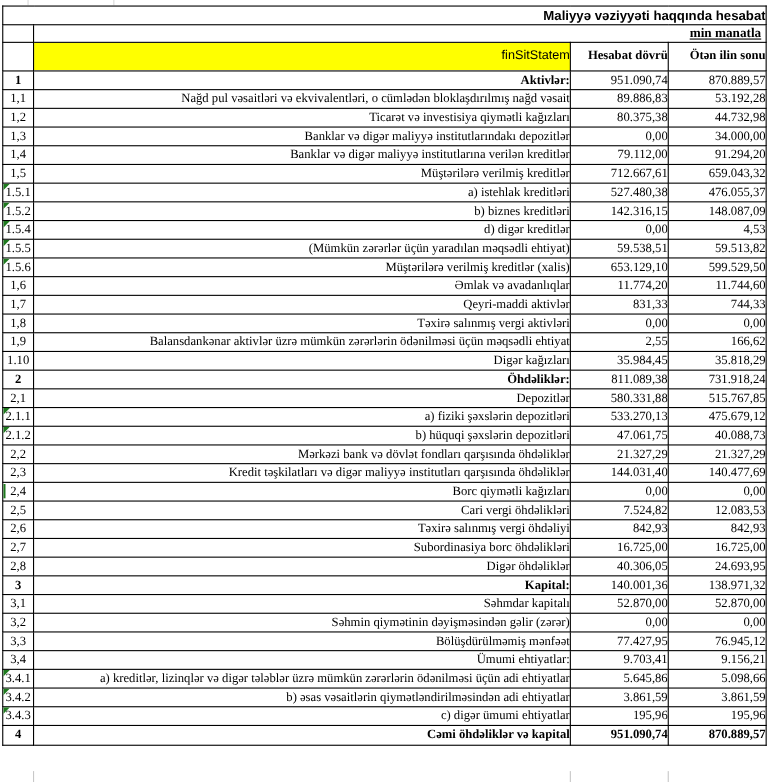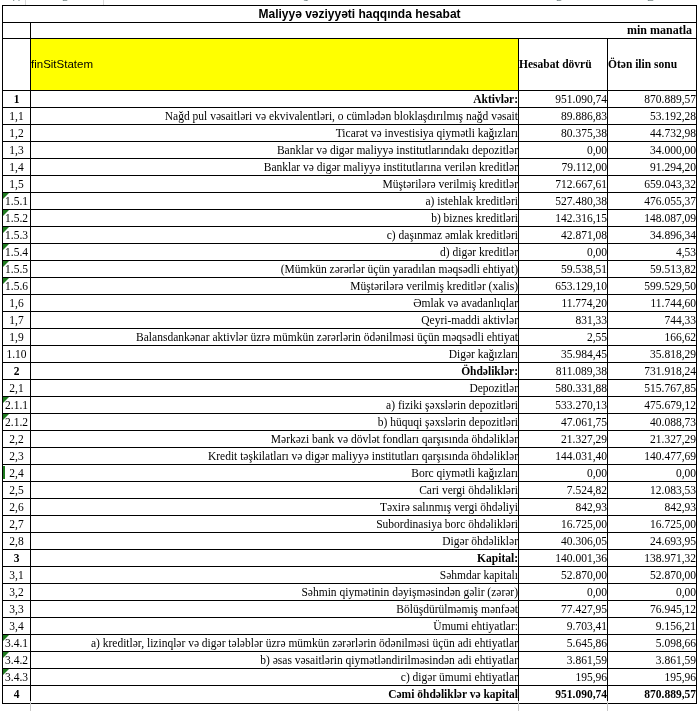--- a/index.html
+++ b/index.html
@@ -18,29 +18,29 @@
     border-collapse:collapse;table-layout:fixed;width:694px;
   }
   table.sheet td{
     border:1px solid #000;
     padding:0;box-sizing:border-box;
     font-size:11.5px;line-height:15px;
     white-space:nowrap;overflow:hidden;
     vertical-align:middle;
   }
   tr.title-row td{
-    height:17px;text-align:center;
+    height:17px;text-align:right;
     font:bold 12px "Liberation Sans",sans-serif;
     padding-left:20px;
   }
-  tr.units-row td{height:15px;}
+  tr.units-row td{height:15px;text-decoration:underline;}
   tr.units-row td.units{
     text-align:right;padding-right:4px;font-weight:bold;font-size:12px;
   }
-  tr.head-row td{height:52px;text-align:left;}
+  tr.head-row td{height:26px;text-align:right;}
   td.name-head{
     background:var(--yellow,#FFFF00);
     font:12px "Liberation Sans",sans-serif;
   }
   td.col-head{font-weight:bold;font-size:12px;}
   tr.data-row{height:17px;}
   tr.data-row.total{height:18px;}
   td.rid{text-align:center;position:relative;font-size:11px;}
   td.lbl{text-align:right;padding-left:4px;}
   td.num{text-align:right;padding-right:4px;}
@@ -139,26 +139,20 @@
     <td class="num v1">527.480,38</td>
     <td class="num v2">476.055,37</td>
   </tr>
       <tr class="data-row">
     <td class="rid"><span class="t">1.5.2</span><span class="m-triangle"></span></td>
     <td class="lbl">b) biznes kreditləri</td>
     <td class="num v1">142.316,15</td>
     <td class="num v2">148.087,09</td>
   </tr>
       <tr class="data-row">
-    <td class="rid"><span class="t">1.5.3</span><span class="m-triangle"></span></td>
-    <td class="lbl">c) daşınmaz əmlak kreditləri</td>
-    <td class="num v1">42.871,08</td>
-    <td class="num v2">34.896,34</td>
-  </tr>
-      <tr class="data-row">
     <td class="rid"><span class="t">1.5.4</span><span class="m-triangle"></span></td>
     <td class="lbl">d) digər kreditlər</td>
     <td class="num v1">0,00</td>
     <td class="num v2">4,53</td>
   </tr>
       <tr class="data-row">
     <td class="rid"><span class="t">1.5.5</span><span class="m-triangle"></span></td>
     <td class="lbl">(Mümkün zərərlər üçün yaradılan məqsədli ehtiyat)</td>
     <td class="num v1">59.538,51</td>
     <td class="num v2">59.513,82</td>
@@ -173,20 +167,26 @@
     <td class="rid"><span class="t">1,6</span></td>
     <td class="lbl">Əmlak və avadanlıqlar</td>
     <td class="num v1">11.774,20</td>
     <td class="num v2">11.744,60</td>
   </tr>
       <tr class="data-row">
     <td class="rid"><span class="t">1,7</span></td>
     <td class="lbl">Qeyri-maddi aktivlər</td>
     <td class="num v1">831,33</td>
     <td class="num v2">744,33</td>
+  </tr>
+      <tr class="data-row">
+    <td class="rid"><span class="t">1,8</span></td>
+    <td class="lbl">Təxirə salınmış vergi aktivləri</td>
+    <td class="num v1">0,00</td>
+    <td class="num v2">0,00</td>
   </tr>
       <tr class="data-row">
     <td class="rid"><span class="t">1,9</span></td>
     <td class="lbl">Balansdankənar aktivlər üzrə mümkün zərərlərin ödənilməsi üçün məqsədli ehtiyat</td>
     <td class="num v1">2,55</td>
     <td class="num v2">166,62</td>
   </tr>
       <tr class="data-row">
     <td class="rid"><span class="t">1.10</span></td>
     <td class="lbl">Digər kağızları</td>

